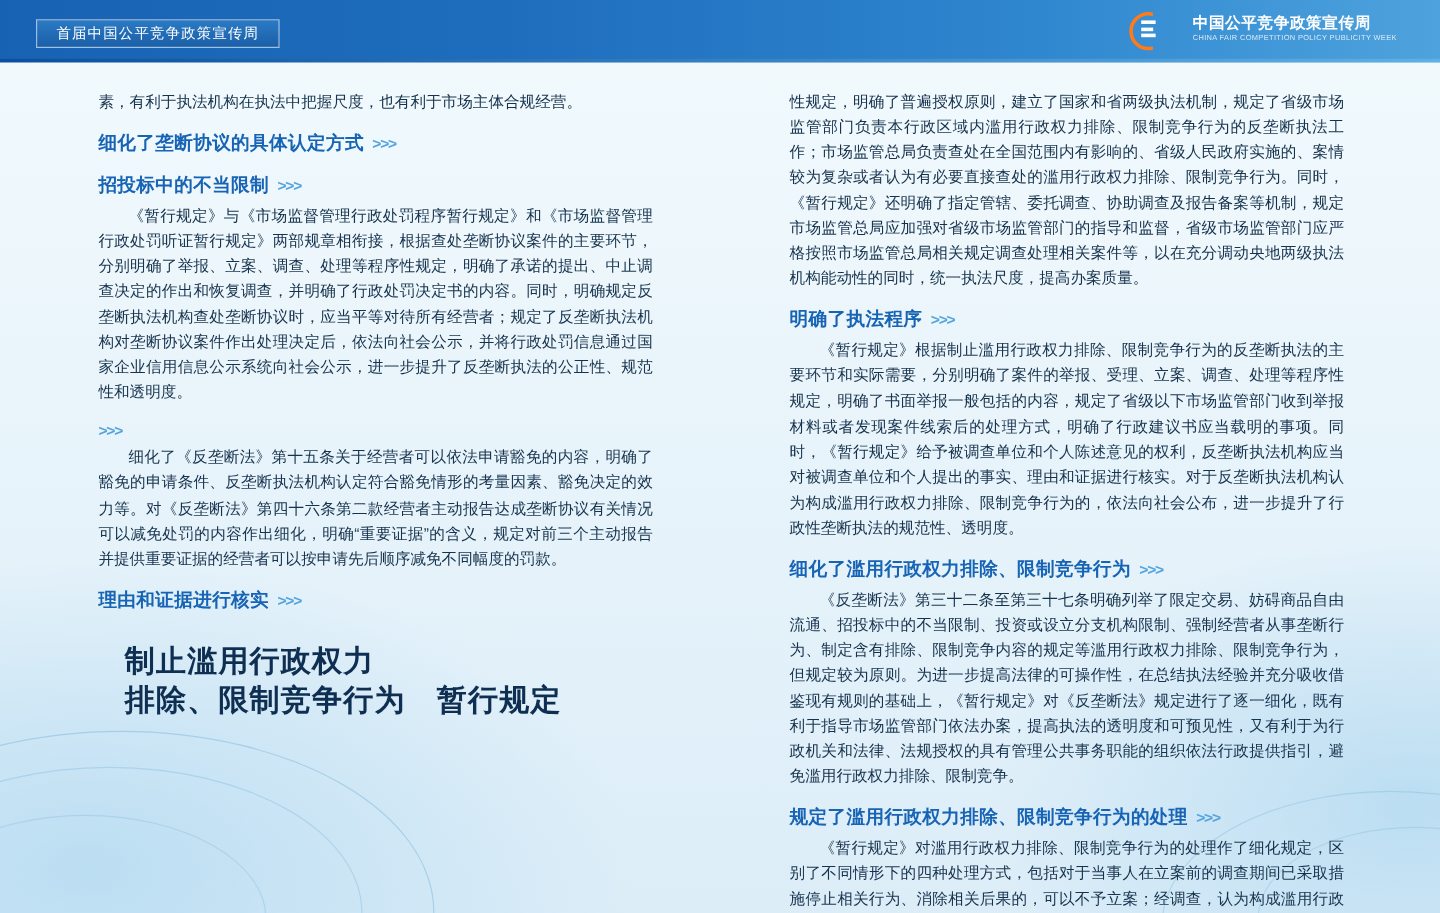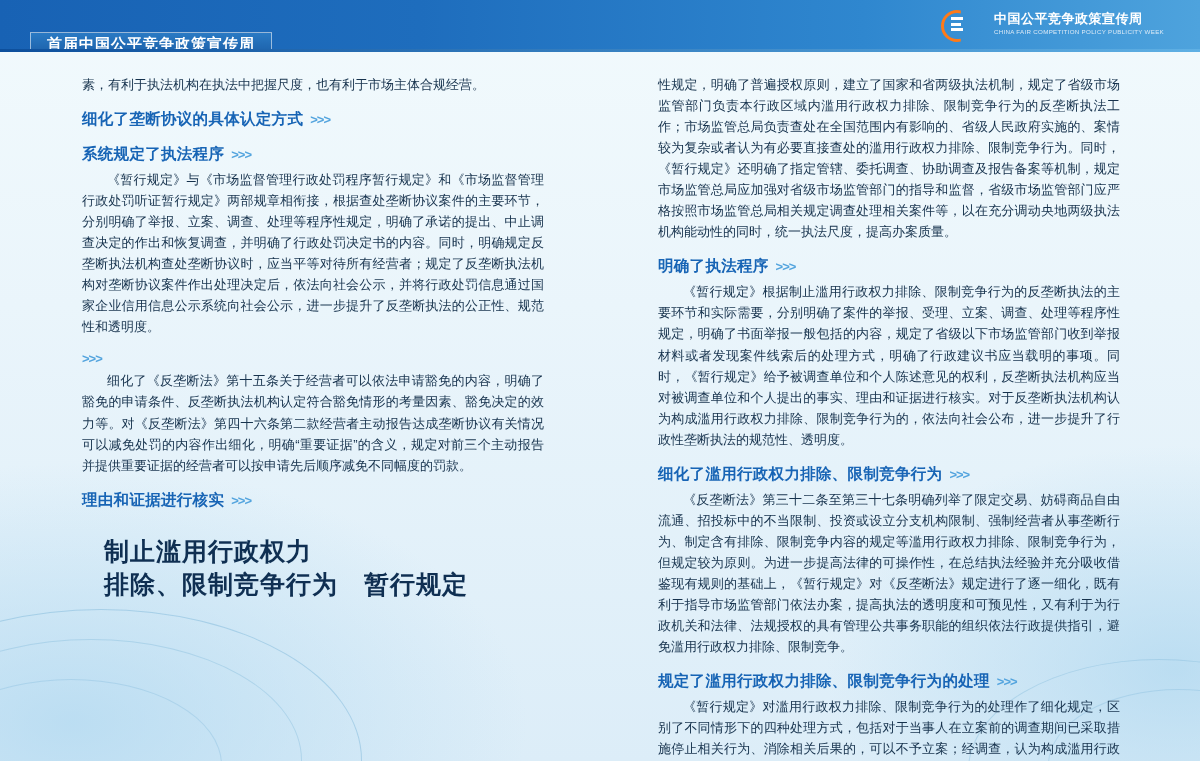--- a/index.html
+++ b/index.html
@@ -45,28 +45,28 @@
     overflow: hidden;
   }
   .header:after {
     content: "";
     position: absolute;
     left: 0; bottom: 0; width: 100%; height: 3px;
     background: linear-gradient(90deg,#0d4f9c,#5fb0e4);
   }
   .header-ribbon {
     position: absolute;
-    left: 30px; top: 32px;
+    left: 30px; top: 16px;
     height: 22px;
     padding: 0 16px 0 16px;
     background: linear-gradient(180deg,#2a7ac4,#1b5fa8);
     border: 1px solid rgba(255,255,255,0.55);
     color: #ffffff;
-    font-size: 15px;
-    font-weight: bold;
+    font-size: 12px;
+    font-weight: normal;
     letter-spacing: 1px;
     display: flex;
     align-items: center;
     white-space: nowrap;
   }
   .header-logo {
     position: absolute;
     right: 36px; top: 9px;
     display: flex;
     align-items: center;
@@ -204,21 +204,21 @@
     <div class="col col-left">
 
       <p class="body first">素，有利于执法机构在执法中把握尺度，也有利于市场主体合规经营。</p>
 
       <h3 class="sec">
         <span>细化了垄断协议的具体认定方式</span>
         <span class="chev">&gt;&gt;&gt;</span>
       </h3>
 
       <h3 class="sec">
-        <span>系统规定了执法程序</span>
+        <span>招投标中的不当限制</span>
         <span class="chev">&gt;&gt;&gt;</span>
       </h3>
       <p class="body indent">《暂行规定》与《市场监督管理行政处罚程序暂行规定》和《市场监督管理行政处罚听证暂行规定》两部规章相衔接，根据查处垄断协议案件的主要环节，分别明确了举报、立案、调查、处理等程序性规定，明确了承诺的提出、中止调查决定的作出和恢复调查，并明确了行政处罚决定书的内容。同时，明确规定反垄断执法机构查处垄断协议时，应当平等对待所有经营者；规定了反垄断执法机构对垄断协议案件作出处理决定后，依法向社会公示，并将行政处罚信息通过国家企业信用信息公示系统向社会公示，进一步提升了反垄断执法的公正性、规范性和透明度。</p>
 
       <h3 class="sec">
         <span class="chev">&gt;&gt;&gt;</span>
       </h3>
       <p class="body indent">细化了《反垄断法》第十五条关于经营者可以依法申请豁免的内容，明确了豁免的申请条件、反垄断执法机构认定符合豁免情形的考量因素、豁免决定的效力等。对《反垄断法》第四十六条第二款经营者主动报告达成垄断协议有关情况可以减免处罚的内容作出细化，明确“重要证据”的含义，规定对前三个主动报告并提供重要证据的经营者可以按申请先后顺序减免不同幅度的罚款。</p>
 
       <h3 class="sec">

